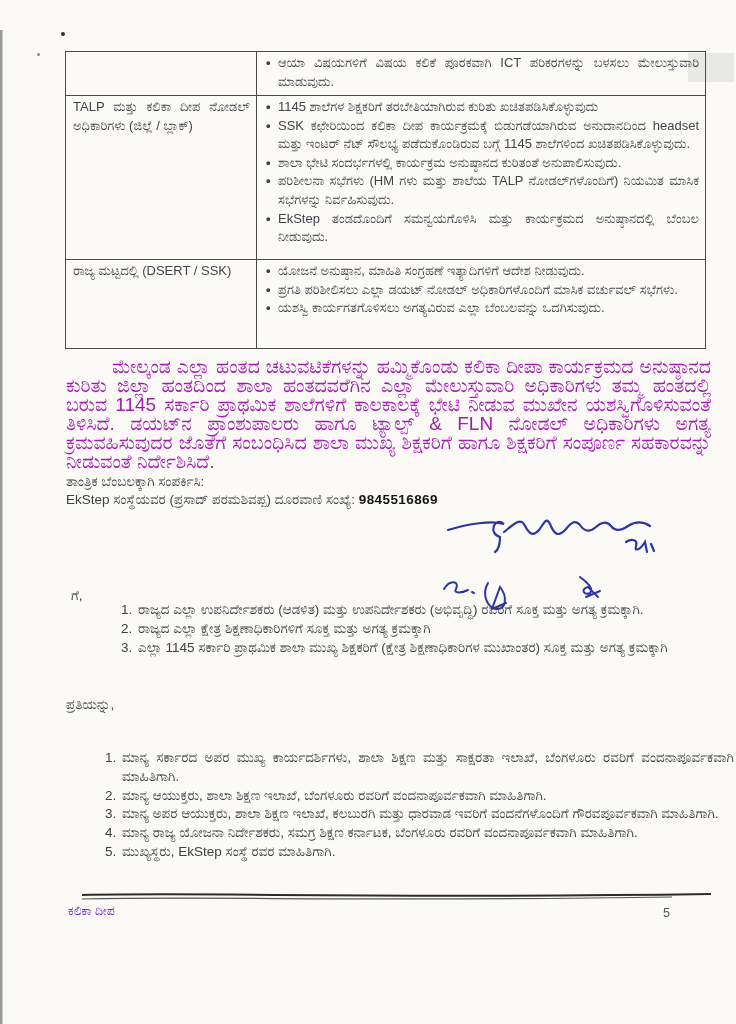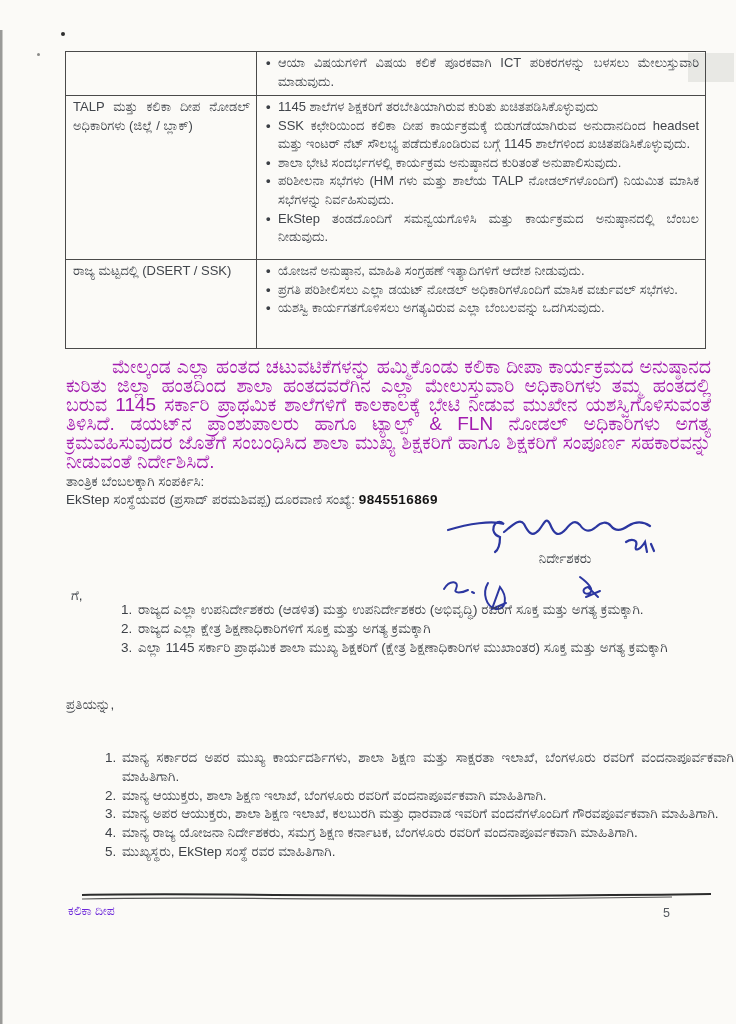--- a/index.html
+++ b/index.html
@@ -118,21 +118,20 @@
   </div>
 
   <svg class="sig-svg" width="230" height="56" viewBox="0 0 230 56">
     <g fill="none" stroke="#2b36a0" stroke-width="2.2" stroke-linecap="round">
       <path d="M8 26 C 28 20, 52 16, 64 20 C 54 12, 48 30, 60 33 C 60 40, 58 46, 55 48"></path>
       <path d="M64 28 C 74 20, 80 14, 84 20 C 88 28, 92 34, 99 26 C 104 20, 106 12, 110 20 C 114 30, 118 34, 126 25 C 131 19, 135 15, 140 21 C 144 27, 149 29, 156 23 C 161 18, 167 17, 171 22 C 175 27, 181 27, 188 22 C 196 17, 204 18, 210 22"></path>
       <path d="M186 38 C 192 34, 198 36, 196 42 C 194 48, 200 46, 205 38 L 207 48 M 211 40 L 214 47"></path>
     </g>
   </svg>
 
-  <div class="sig-title">ನಿರ್ದೇಶಕರು</div>
 
   <svg class="scribble-svg" width="250" height="52" viewBox="0 0 250 52">
     <g fill="none" stroke="#2b36a0" stroke-width="2" stroke-linecap="round">
       <path d="M16 26 C 22 16, 32 18, 28 26 C 25 31, 34 30, 40 27 M44 29 l2 1"></path>
       <path d="M60 20 C 54 30, 58 44, 68 46 C 78 47, 80 34, 72 24 L 64 46 L 78 40"></path>
       <path d="M152 14 C 160 20, 166 26, 162 30 C 156 33, 152 26, 160 24 L 170 34 M 158 34 L 172 28"></path>
     </g>
   </svg>
 
   <div class="to-label">ಗೆ,</div>

